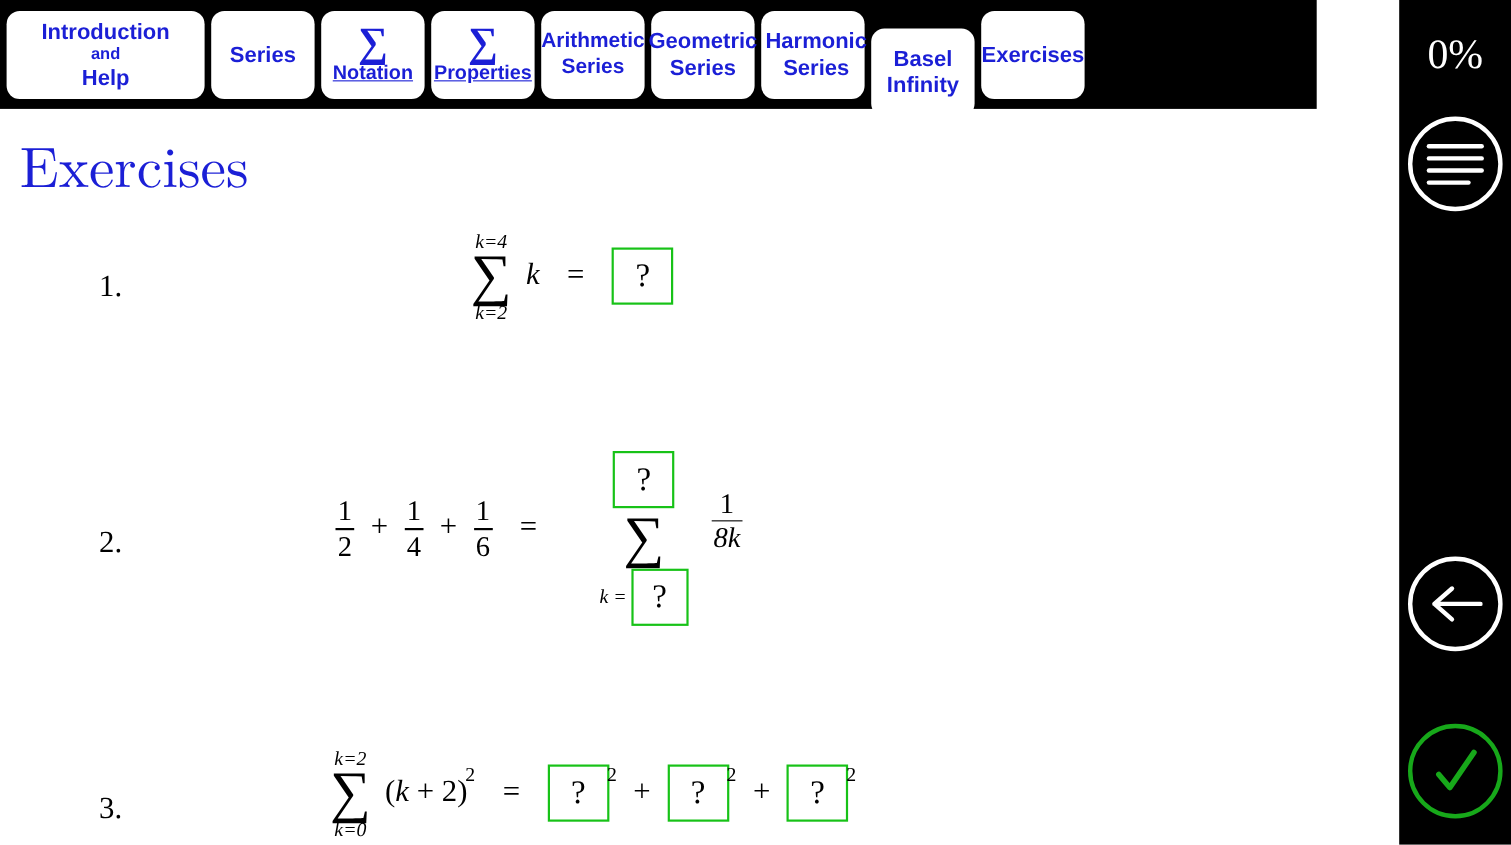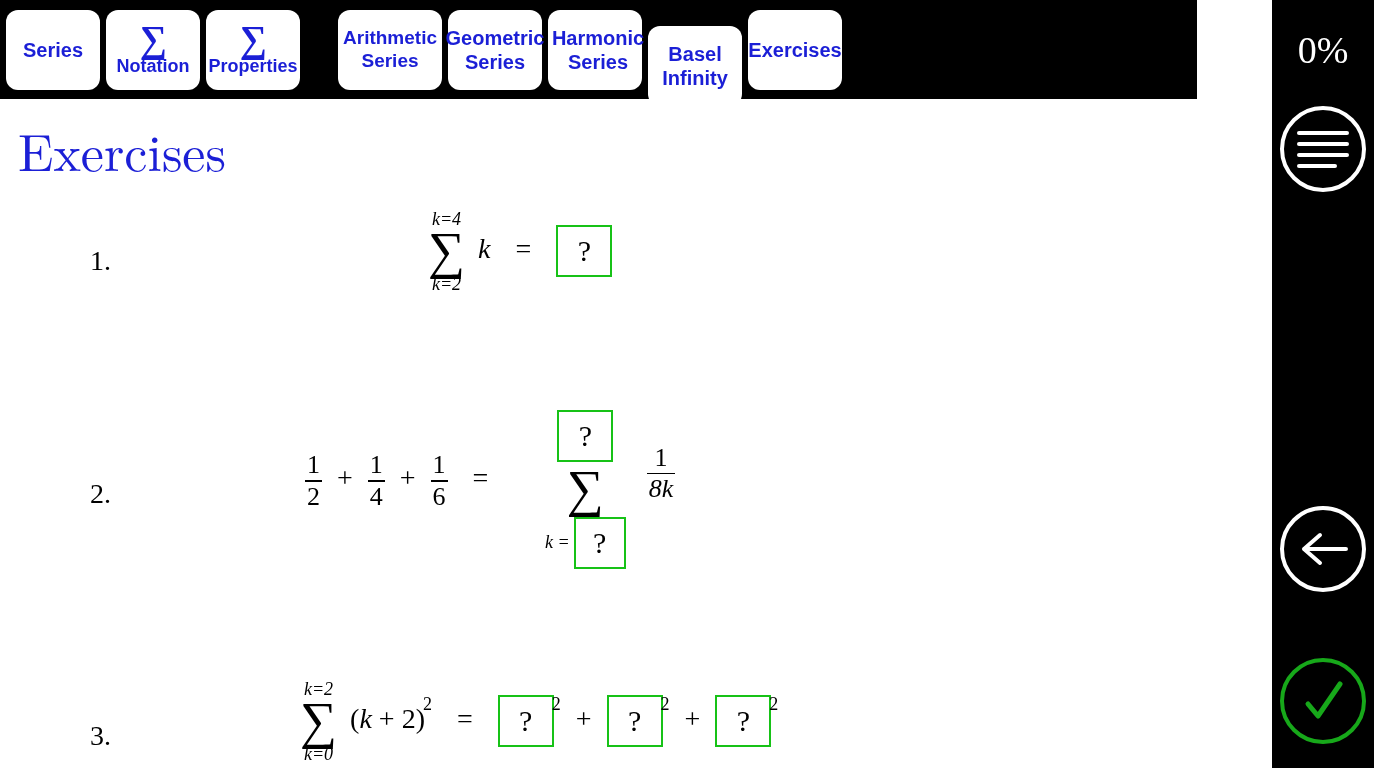--- a/index.html
+++ b/index.html
@@ -4,23 +4,23 @@
 <style>
   * { margin:0; padding:0; box-sizing:border-box; }
   body { width:1374px; height:768px; font-family:"Times New Roman",serif; overflow:hidden; position:relative; background:#fff;}
   .topbar { position:absolute; left:0; top:0; width:1197px; height:99px; background:#000; display:flex; align-items:center; padding:6px 6px; gap:6px;}
   .nav-btn { background:#fff; border-radius:12px; color:#1b1fd6; font-family:Arial,Helvetica,sans-serif; font-weight:bold; display:flex; flex-direction:column; align-items:center; justify-content:center; text-align:center; line-height:1.2; cursor:pointer; padding:4px 6px; height:80px;}
   .nav-btn.intro { width:180px; font-size:20px;}
   .nav-btn.intro .small { font-size:15px; font-weight:bold;}
   .nav-btn.series { width:94px; font-size:20px;}
   .nav-btn.sigma { width:94px; font-size:18px; padding-top:2px;}
   .nav-btn.sigma .glyph { font-size:38px; color:#1b1fd6; font-family:"Times New Roman",serif; line-height:1;}
-  .nav-btn.sigma .sub { font-size:18px; margin-top:-2px;}
+  .nav-btn.sigma .sub { font-size:18px; margin-top:-2px;text-decoration:underline;}
   .nav-btn.common { width:94px; font-size:20px;}
-  .nav-btn.arith { width:104px; font-size:19px;margin-left:32px;}
+  .nav-btn.arith { width:94px; font-size:19px;}
   .nav-btn.geo { width:94px; font-size:20px;align-items:center;}
   .nav-btn.suminf { width:94px; font-size:20px;}
   .nav-btn.harm { width:94px; font-size:20px;padding-left:12px;}
   .nav-btn.basel { width:94px; font-size:20px;margin-top:32px;}
   .nav-btn.exer { width:94px; font-size:20px;}
   .sidebar { position:absolute; right:0; top:0; width:102px; height:768px; background:#000;}
   .progress { position:absolute; top:0; left:0; width:102px; height:99px; color:#fff; font-family:"Times New Roman",serif; font-size:38px; display:flex; align-items:center; justify-content:center;}
   .circle-btn { width:86px; height:86px; border:4px solid #fff; border-radius:50%; display:flex; align-items:center; justify-content:center; cursor:pointer; margin-left:8px;}
   .menu-btn { position:absolute; top:106px;}
   .menu-lines { display:flex; flex-direction:column; gap:7px; align-items:flex-start;}
@@ -49,20 +49,25 @@
   .row2 .body { position:absolute; left:305px; top:40px;}
   .row2 .right { position:absolute; left:545px; top:0;}
   .row3 { height:150px;}
   .row3 .num { top:40px;}
   .row3 .body { position:absolute; left:300px; top:0;}
 </style>
 </head>
 <body>
 
 <div class="topbar">
+  <div class="nav-btn intro">
+    <span>Introduction</span>
+    <span class="small">and</span>
+    <span>Help</span>
+  </div>
   <div class="nav-btn series">
     <span>Series</span>
   </div>
   <div class="nav-btn sigma">
     <span class="glyph">∑</span>
     <span class="sub">Notation</span>
   </div>
   <div class="nav-btn sigma">
     <span class="glyph">∑</span>
     <span class="sub">Properties</span>

